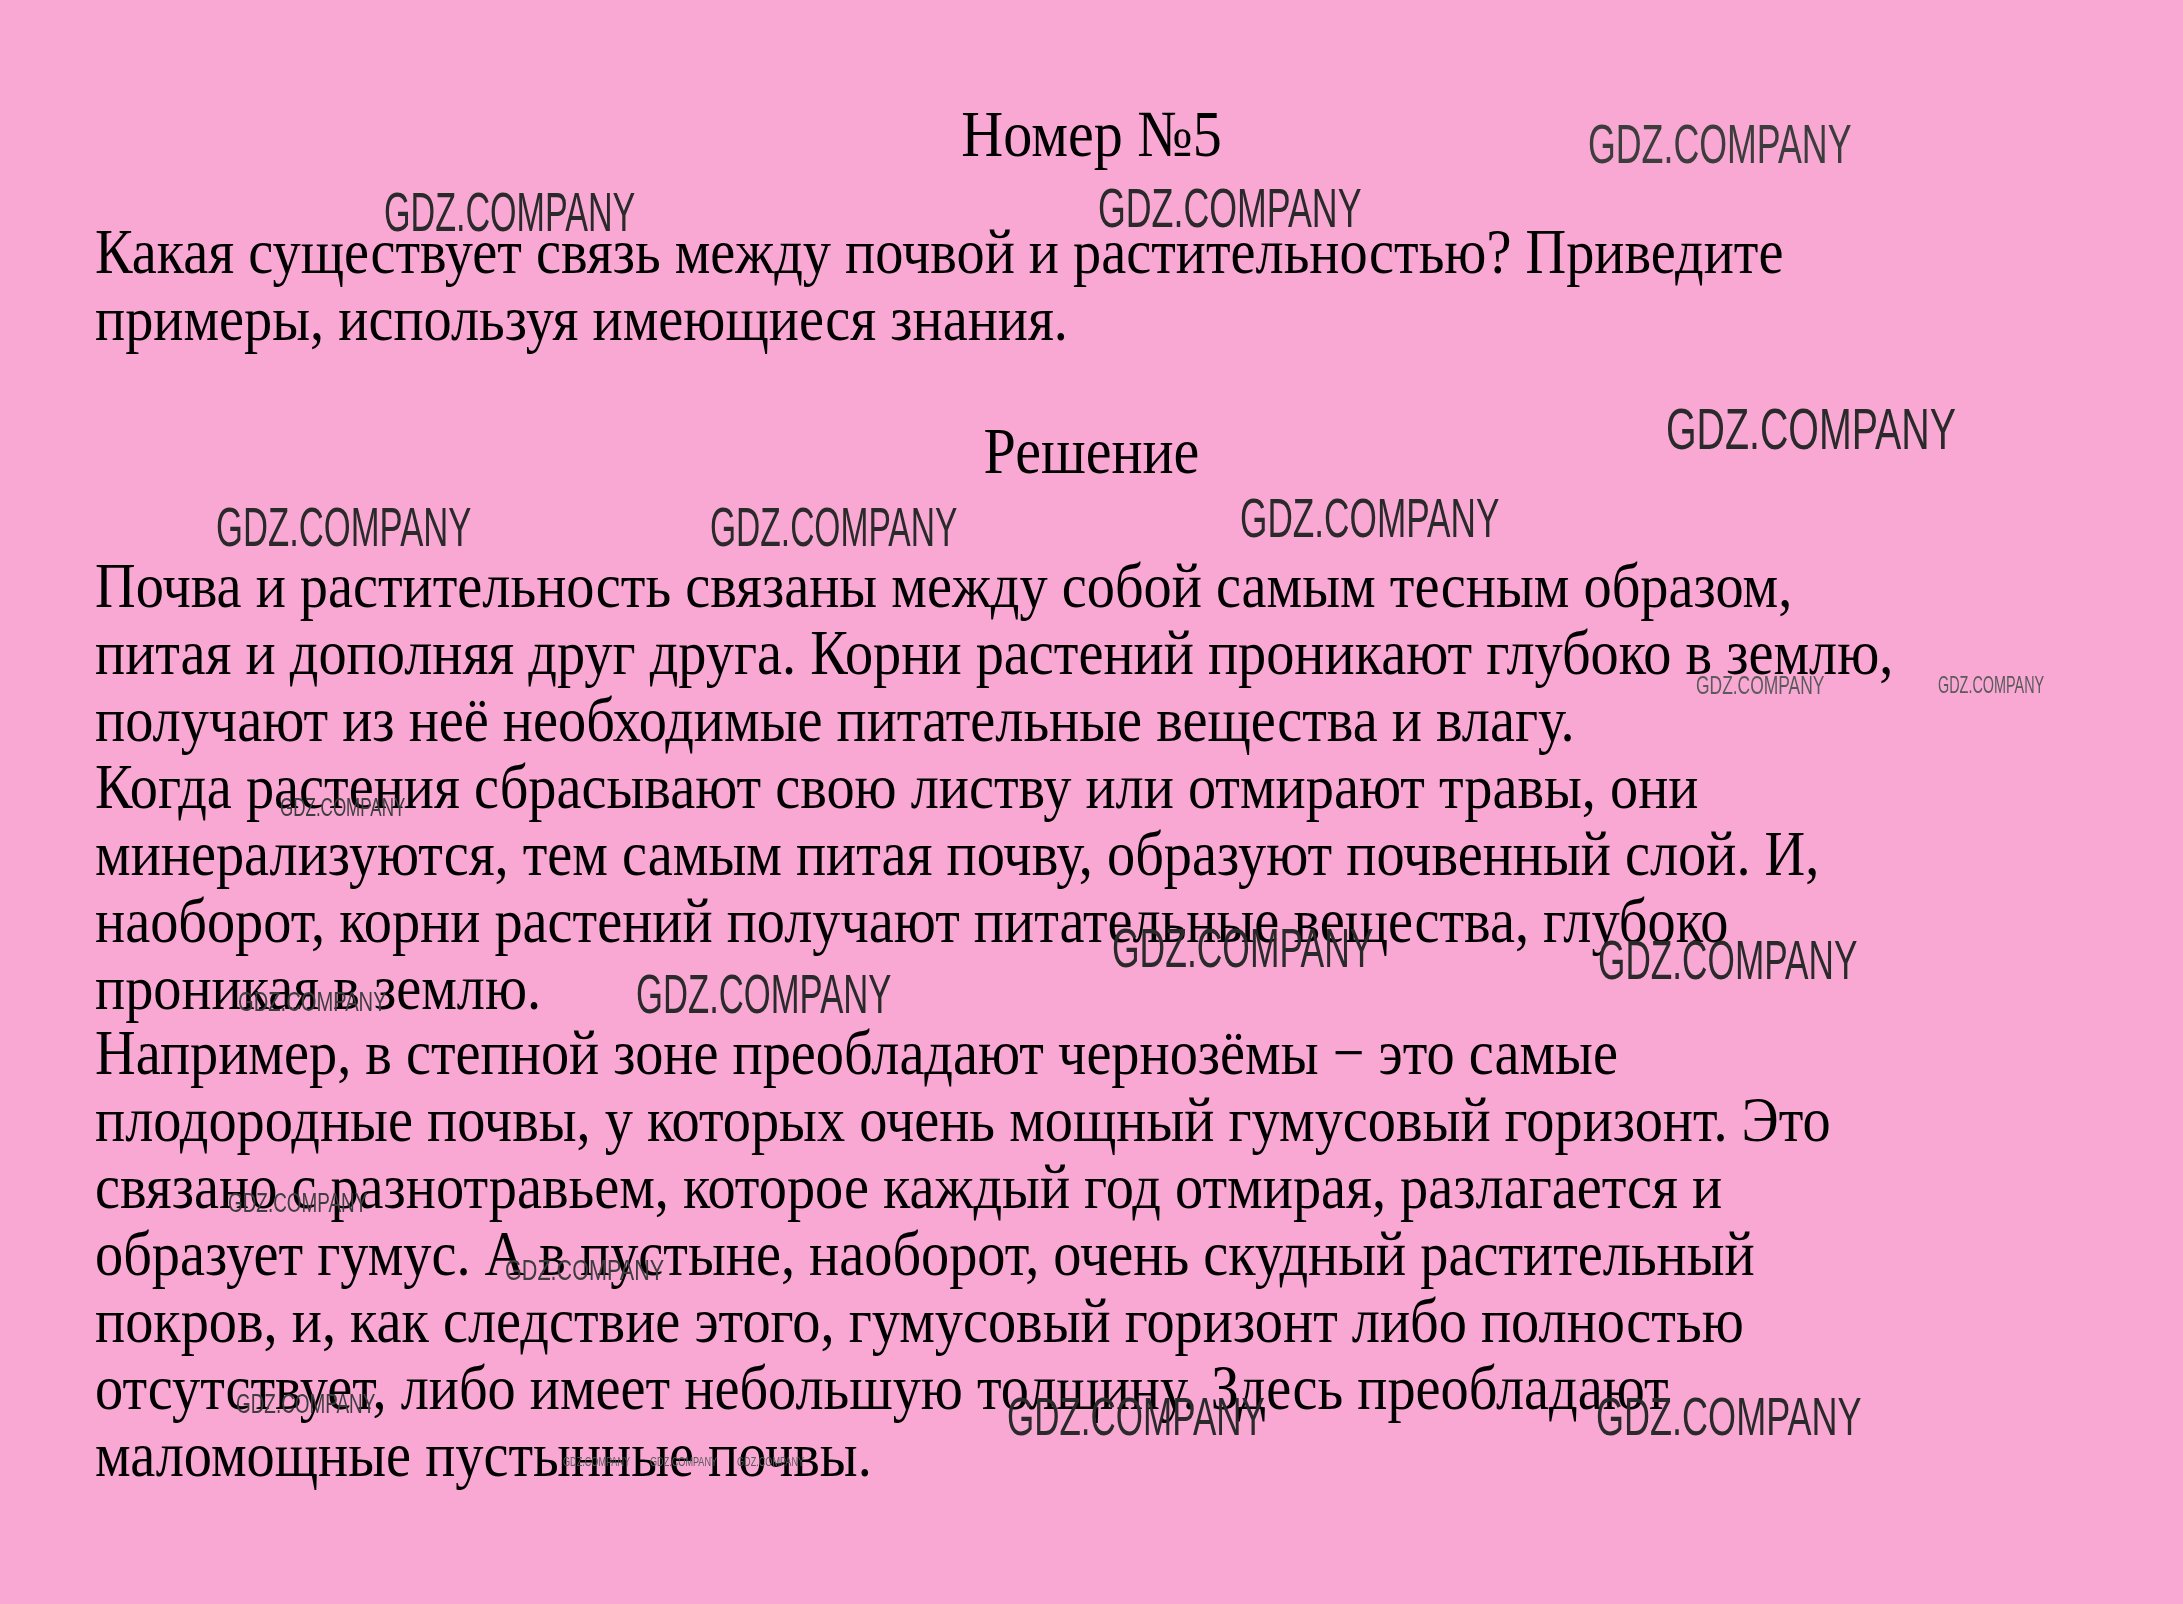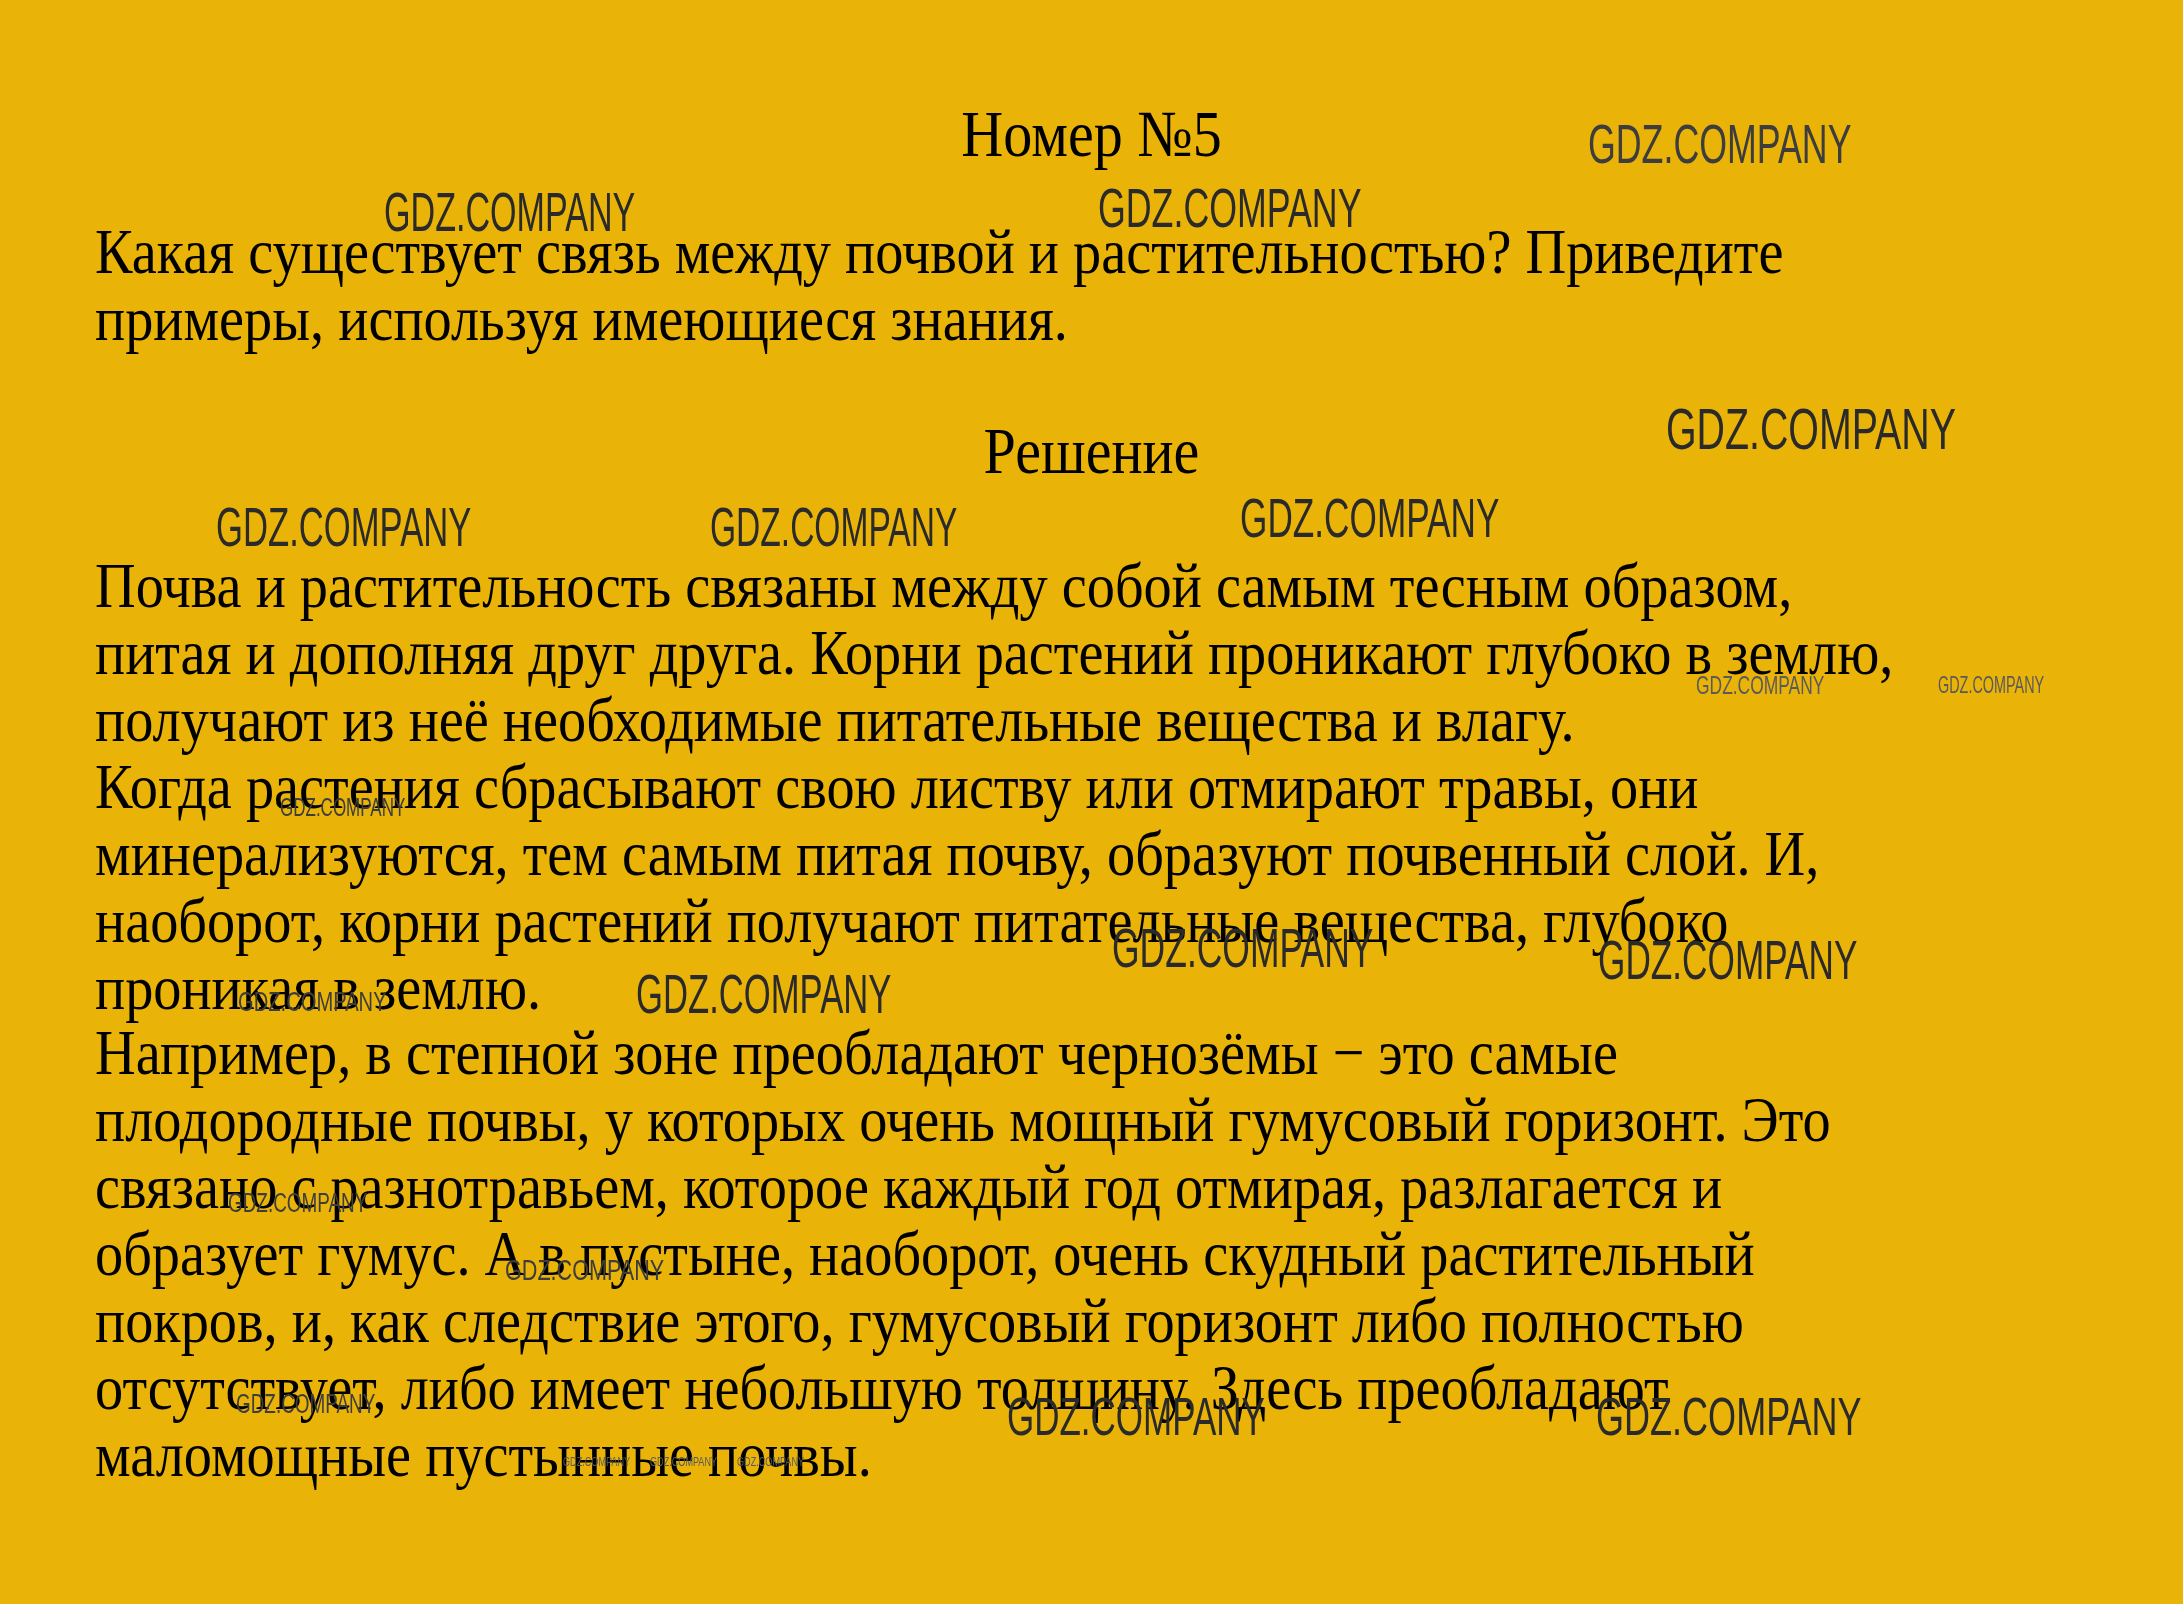--- a/index.html
+++ b/index.html
@@ -4,21 +4,21 @@
 <style>
   html, body {
     margin: 0;
     padding: 0;
     background: #ffffff;
   }
   .page {
     position: relative;
     width: 2183px;
     height: 1604px;
-    background: #eab308;
+    background: #f9a8d4;
     overflow: hidden;
     font-family: "Liberation Serif", "DejaVu Serif", serif;
     color: #000000;
   }
   
   .tline {
     position: absolute;
     left: 95px;
     font-size: 64px;
     line-height: 1;

